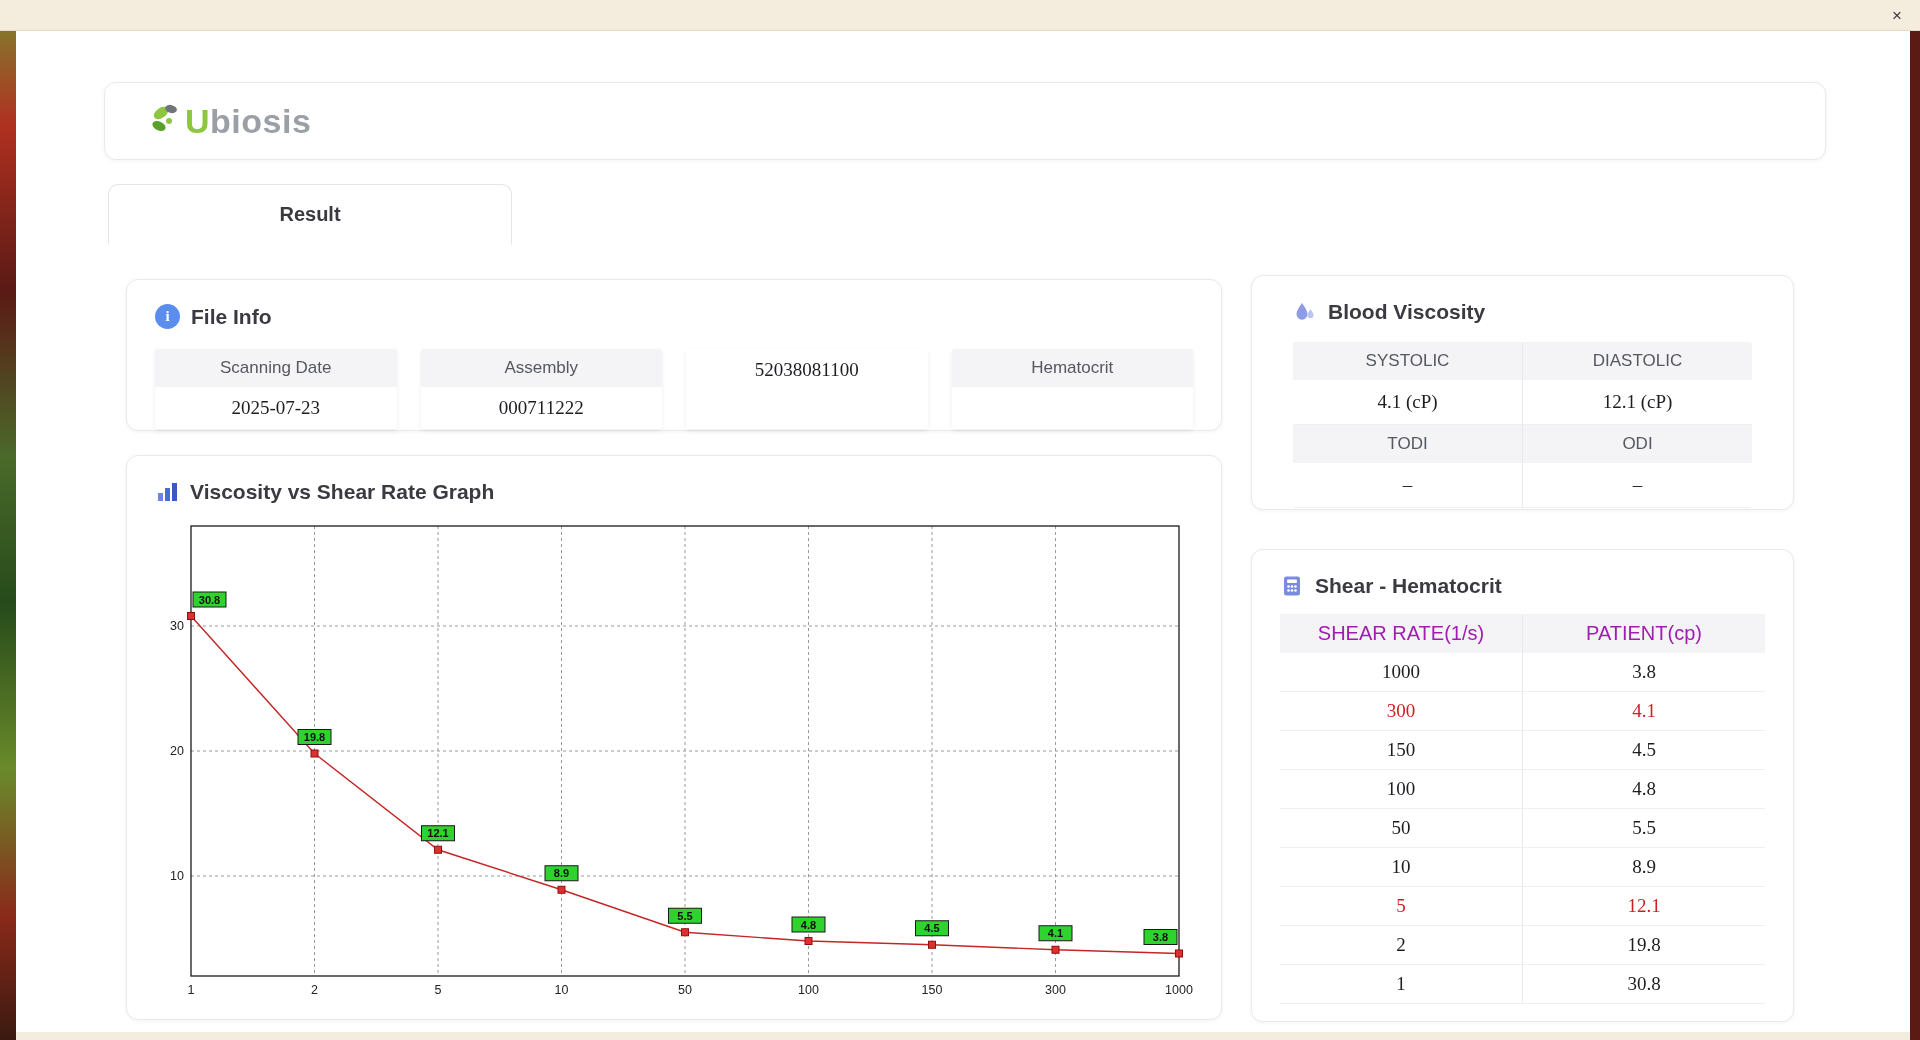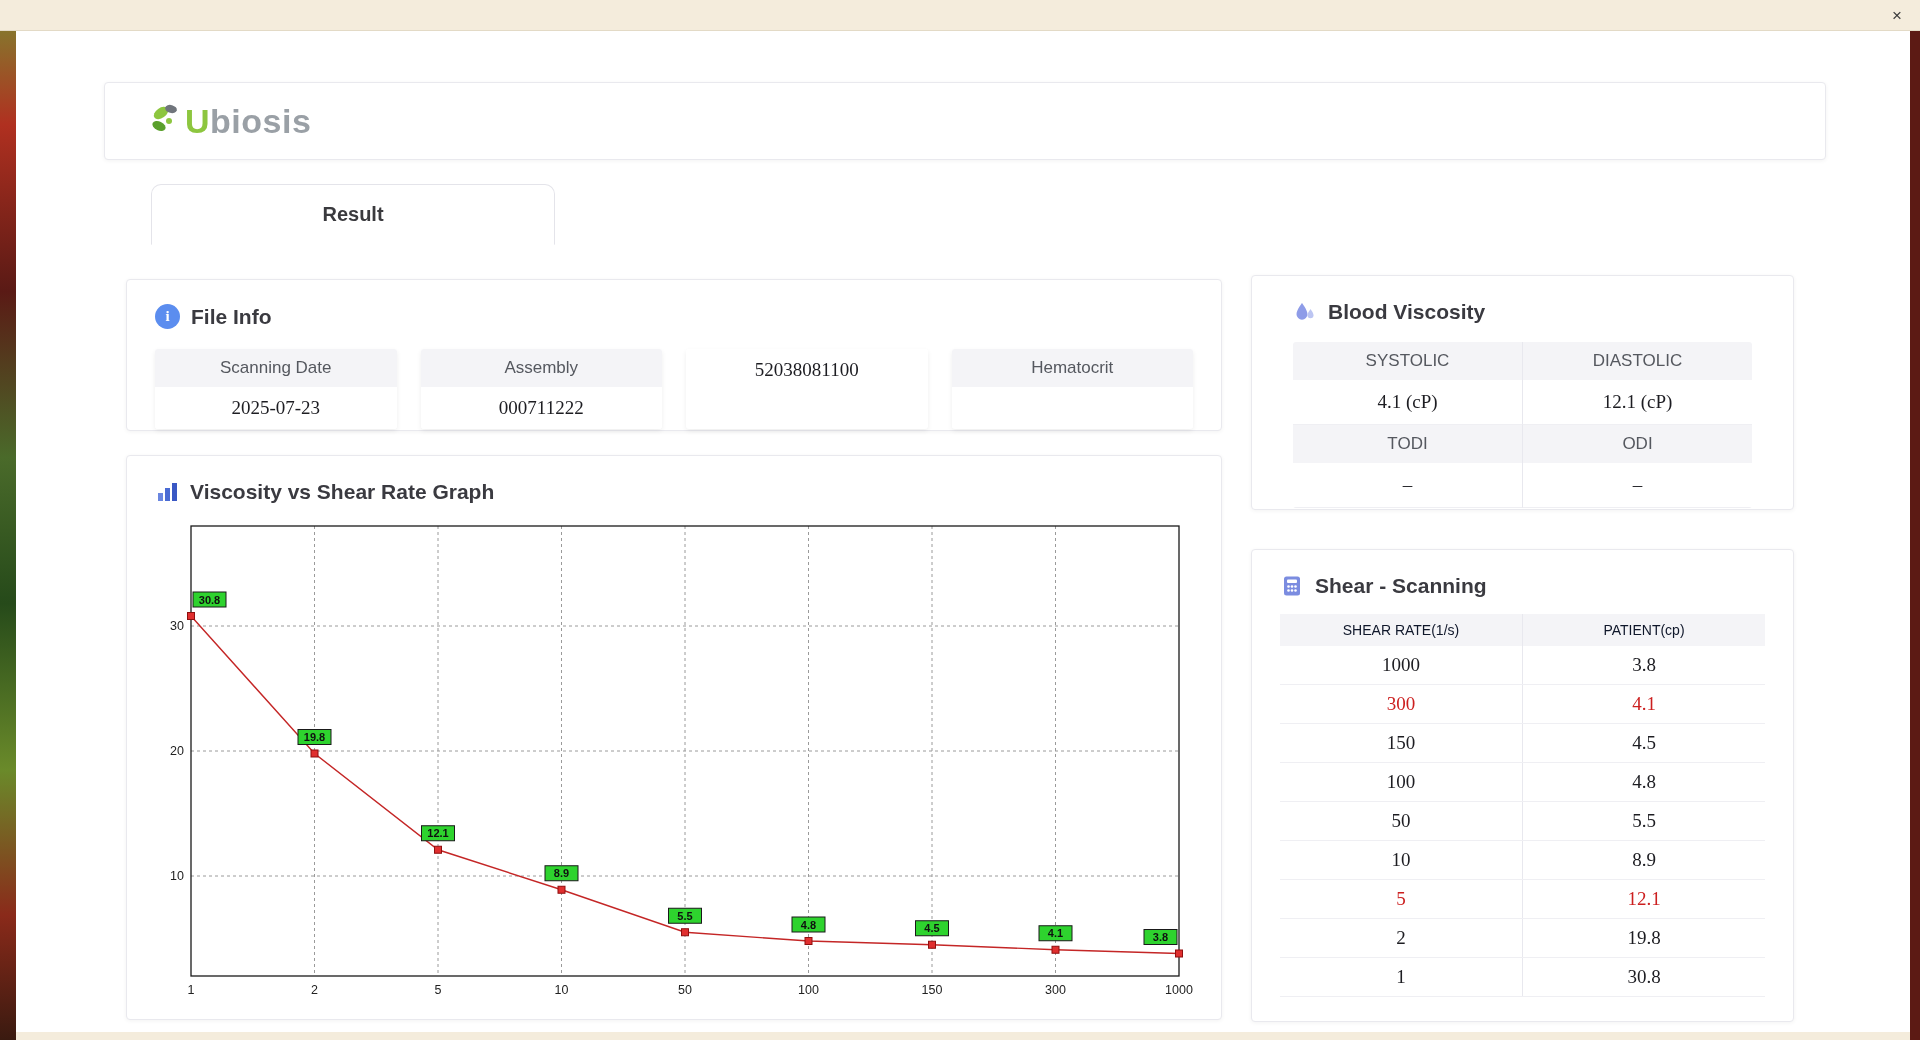--- a/index.html
+++ b/index.html
@@ -8,35 +8,35 @@
   
   .left-strip { position:absolute; left:0; top:0; width:16px; height:1040px;
     background:linear-gradient(180deg,#7a8a30 0%,#b03020 12%,#5a1a15 28%,#4a6a2a 44%,#264a1a 58%,#6a8a2a 74%,#8a2a1a 88%,#3a1a10 100%); }
   .titlebar { position:absolute; left:0; top:0; width:1920px; height:31px; background:#f4ecdc; border-bottom:1px solid #e3dac6; }
   .close-btn { position:absolute; right:12px; top:5px; width:22px; height:22px; display:flex; align-items:center; justify-content:center;
     color:#3c3c3c; font-size:17px; cursor:pointer; }
   .bottombar { position:absolute; left:16px; bottom:0; width:1894px; height:8px; background:#f4ecdc; }
 
   .app { position:absolute; left:16px; top:31px; width:1894px; height:1009px; background:#ffffff; }
 
-  .card { position:absolute; background:#fff; border:1px solid #e9e9ee; border-radius:4px; box-shadow:0 1px 4px rgba(0,0,0,.05); }
+  .card { position:absolute; background:#fff; border:1px solid #e9e9ee; border-radius:12px; box-shadow:0 1px 4px rgba(0,0,0,.05); }
 
   
   .header-card { left:88px; top:51px; width:1722px; height:78px; display:flex; align-items:center; padding:0 42px; }
   .logo { display:flex; align-items:center; }
   .logo-leaves { margin-right:-6px; }
   .logo-text { font-size:34px; font-weight:700; letter-spacing:.5px; }
   .logo-u { color:#8dc63f; }
   .logo-rest { color:#9aa0a6; }
   .app-title { margin-left:46px; font-size:26px; font-weight:700; color:#4a5ac8; }
 
   
   .tabs { position:absolute; left:92px; top:153px; display:flex; gap:4px; }
   .tab { width:404px; height:61px; display:flex; align-items:center; justify-content:center;
-    font-size:20px; font-weight:700; border-radius:10px 10px 0 0; cursor:pointer;margin-left:43px; }
+    font-size:20px; font-weight:700; border-radius:10px 10px 0 0; cursor:pointer; }
   .tab.active { background:#fff; border:1px solid #e4e4ea; border-bottom:1px solid #fff; color:#3a3a3e; }
   .tab.inactive { background:#f8f8fa; border:1px solid #ececf1; color:#b3b3ba; }
 
   
   .sec-title { display:flex; align-items:center; gap:11px; font-size:21px; font-weight:700; color:#3a3a40; }
   .icon-circle-info { width:25px; height:25px; border-radius:50%; background:#5b8def; color:#fff; display:flex; align-items:center; justify-content:center;
     font-size:15px; font-weight:700; font-family:"Liberation Serif", serif; }
 
   
   .fileinfo-card { left:110px; top:248px; width:1096px; height:152px; padding:24px 28px; }
@@ -56,21 +56,21 @@
   .bv-cell { flex:1; text-align:center; padding:9px 0; font-size:17px; }
   .bv-head { background:#f4f4f7; color:#55585f; }
   .bv-val { background:#fff; color:#1d1d22; font-size:19px; font-family:"Liberation Serif", serif; padding:11px 0; border-bottom:1px solid #efeff3; }
   .bv-cell.first { border-right:1px solid #e8e8ee; }
 
   .shear-card { left:1235px; top:518px; width:543px; height:473px; padding:24px 28px; }
   .sv-table { margin-top:16px; }
   .sv-row { display:flex; border-bottom:1px solid #efeff3; }
   .sv-row.head { background:#f4f4f7; border-bottom:none; }
   .sv-cell { flex:1; text-align:center; padding:8px 0; font-size:19px; color:#1d1d22; font-family:"Liberation Serif", serif; }
-  .sv-row.head .sv-cell { font-family:"Liberation Sans", sans-serif; font-size:14px; color:#0f172a; }
+  .sv-row.head .sv-cell { font-family:"Liberation Sans", sans-serif; font-size:20px; color:#a21caf; }
   .sv-cell.first { border-right:1px solid #e8e8ee; }
   .sv-row.hl .sv-cell { color:#cc1f1f; }
 </style>
 </head>
 <body>
 
 <div class="left-strip"></div>
 <div class="titlebar">
   <div class="close-btn">×</div>
 </div>
@@ -216,21 +216,21 @@
       <svg width="24" height="24" viewBox="0 0 24 24">
         <rect x="4" y="2.5" width="16" height="19" rx="2.5" fill="#7b8ce0"></rect>
         <rect x="7" y="5.5" width="10" height="3.5" rx="1" fill="#ffffff"></rect>
         <circle cx="8.5" cy="12.5" r="1.3" fill="#fff"></circle>
           <circle cx="12" cy="12.5" r="1.3" fill="#fff"></circle>
           <circle cx="15.5" cy="12.5" r="1.3" fill="#fff"></circle>
         <circle cx="8.5" cy="16.5" r="1.3" fill="#fff"></circle>
           <circle cx="12" cy="16.5" r="1.3" fill="#fff"></circle>
           <circle cx="15.5" cy="16.5" r="1.3" fill="#fff"></circle>
       </svg>
-      <span>Shear - Scanning</span>
+      <span>Shear - Hematocrit</span>
     </div>
     <div class="sv-table">
       <div class="sv-row head">
         <div class="sv-cell first">SHEAR RATE(1/s)</div>
         <div class="sv-cell">PATIENT(cp)</div>
       </div>
       <div>
           <div class="sv-row">
             <div class="sv-cell first">1000</div>
             <div class="sv-cell">3.8</div>

